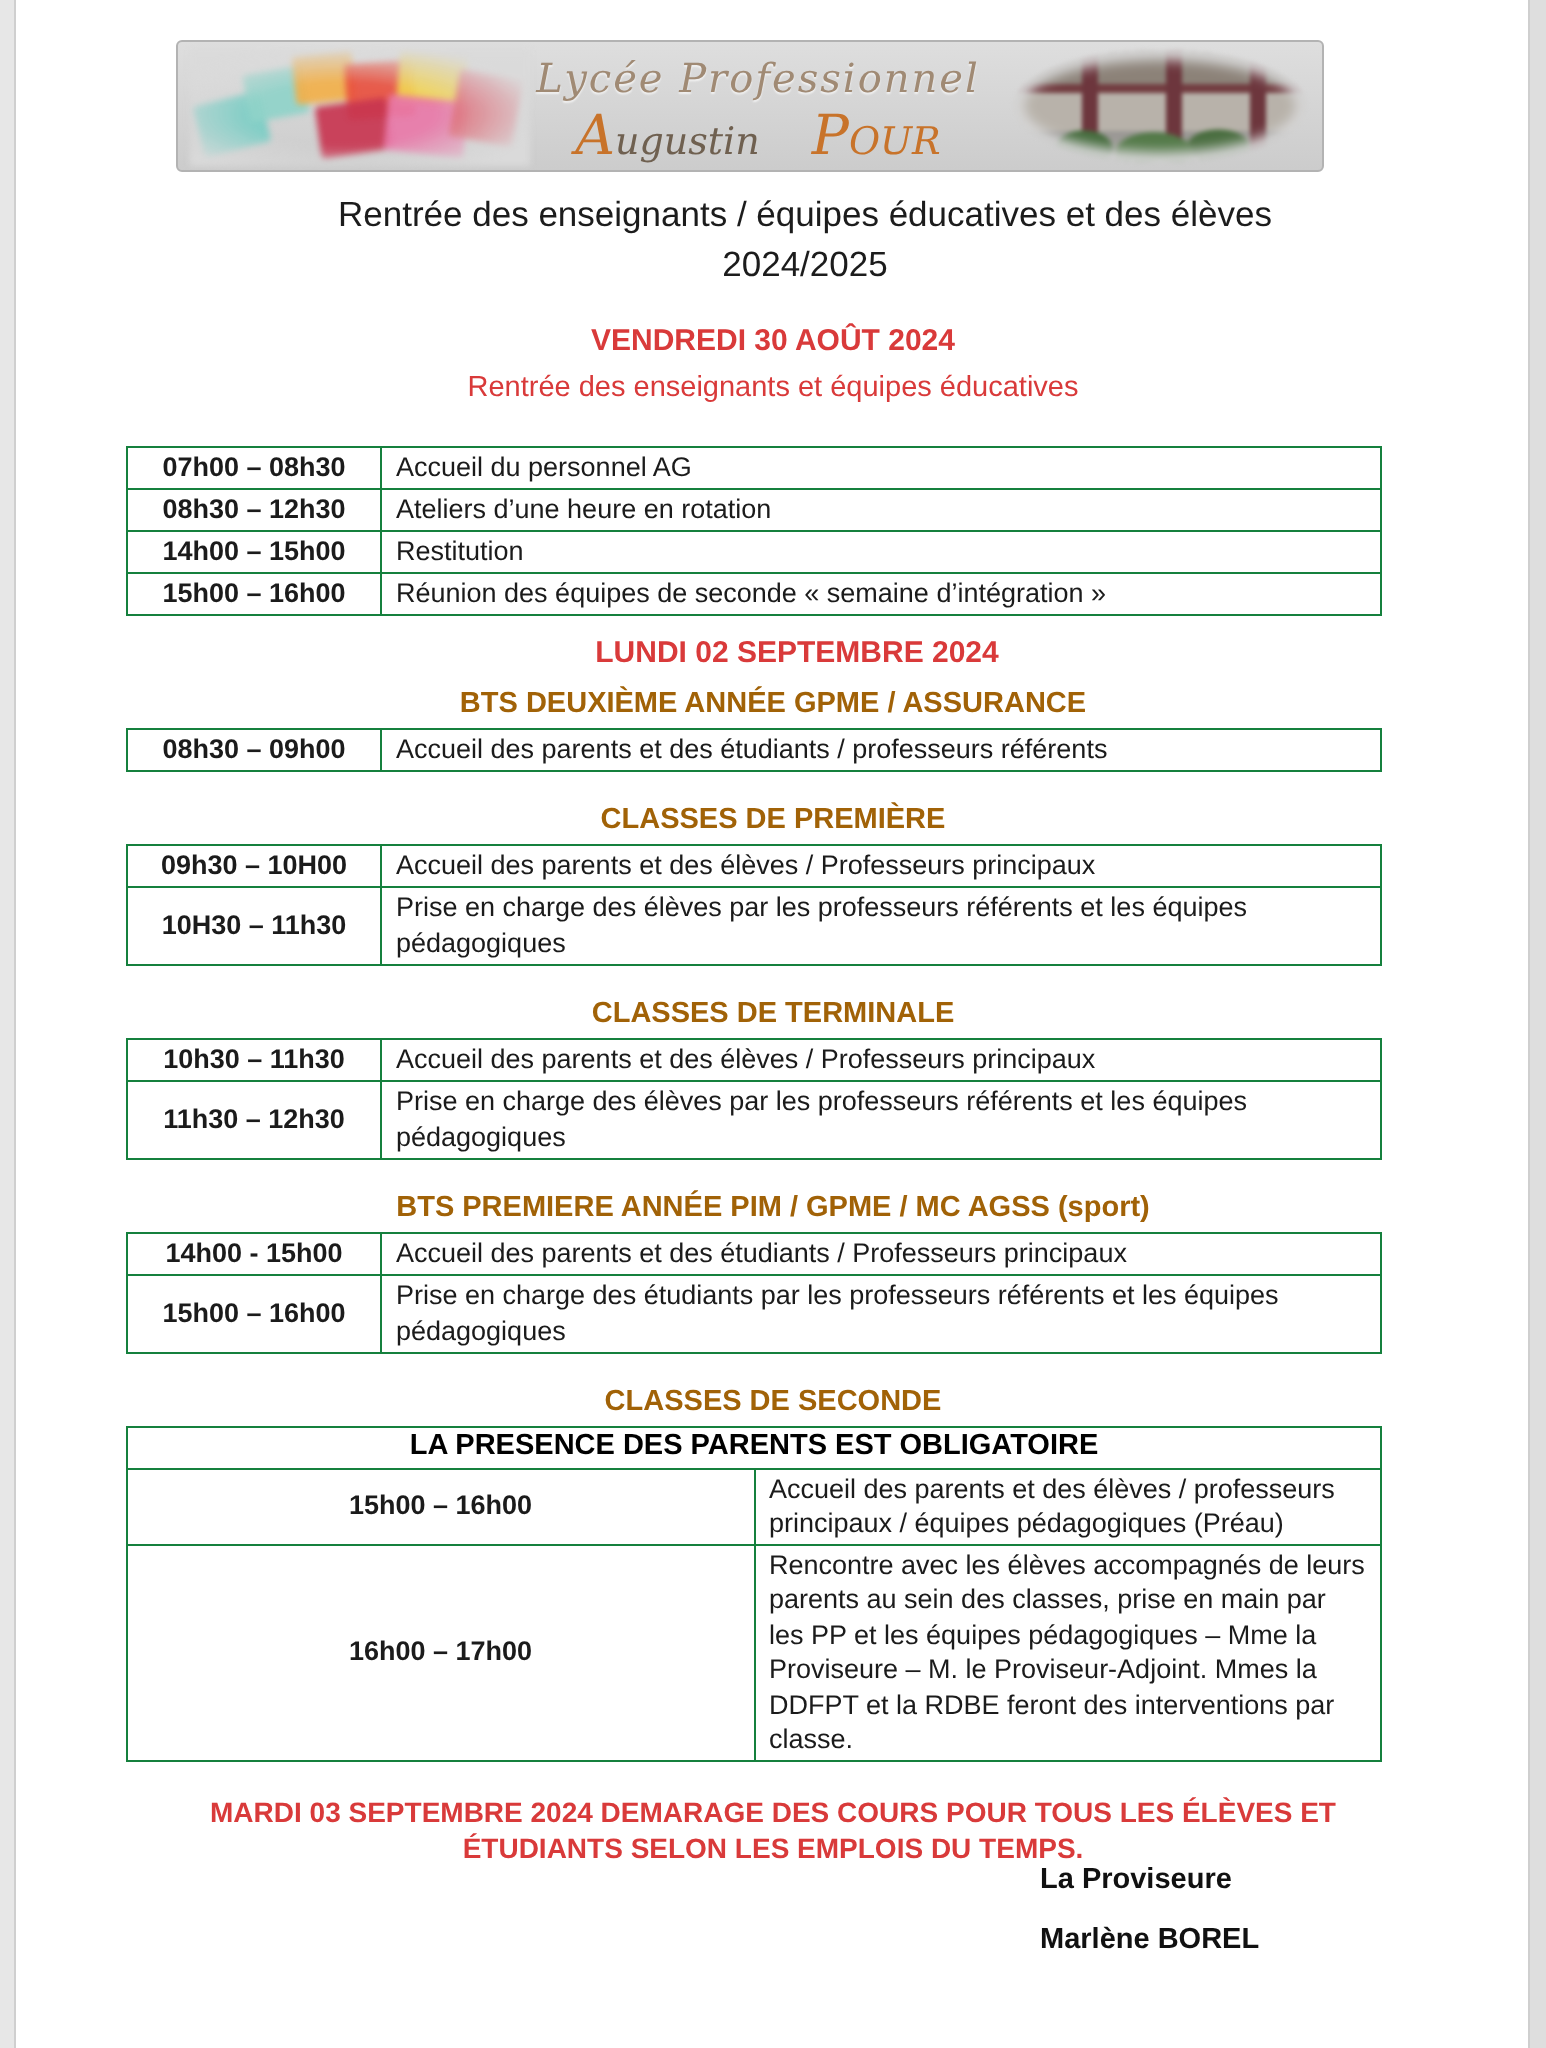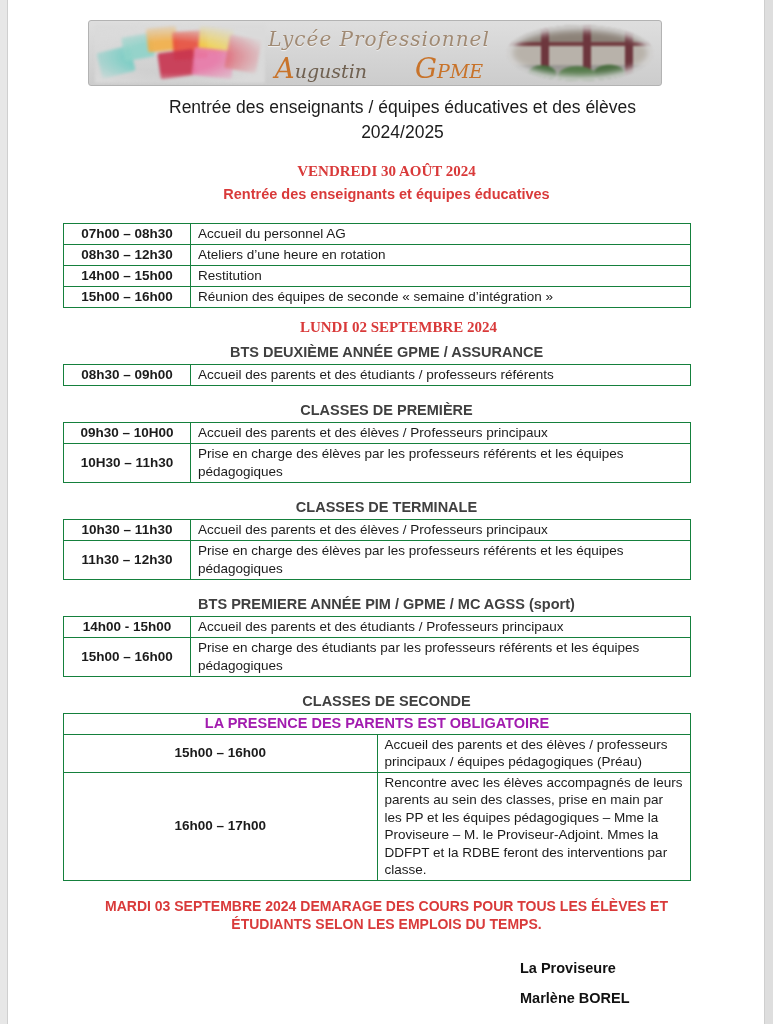--- a/index.html
+++ b/index.html
@@ -27,60 +27,60 @@
   .mq7{left:98px;top:24px;width:40px;height:28px;background:#e878a8;transform:rotate(6deg);}
   .mq8{left:132px;top:12px;width:32px;height:34px;background:#e0606e;transform:rotate(10deg);}
   .mfade{position:absolute;left:0;top:0;width:100%;height:100%;
     background:radial-gradient(ellipse at 45% 55%, rgba(220,220,220,0) 35%, rgba(218,218,218,.95) 75%);}
   .banner-text{
     position:absolute;left:160px;top:2px;width:260px;height:60px;text-align:center;
     font-family:"DejaVu Serif",serif;font-style:italic;line-height:1;
   }
   .banner-line1{font-size:20px;color:#a08a74;letter-spacing:1px;margin-top:6px;text-shadow:0 1px 1px rgba(255,255,255,.7);}
   .banner-line2{font-size:19px;color:#6f6050;margin-top:6px;}
-  .banner-line2 .word{display:inline-block;margin:0 21px;}
+  .banner-line2 .word{display:inline-block;margin:0 10px;}
   .banner-line2 .word::first-letter{color:#c8732a;font-size:1.45em;}
   .banner-line2 .word.accent{color:#c8732a;}
   .photo{
     position:absolute;right:8px;top:4px;width:146px;height:56px;border-radius:50%;
     background:
       radial-gradient(ellipse 22px 14px at 24% 88%, #3f6d35 0 60%, rgba(63,109,53,0) 70%),
       radial-gradient(ellipse 30px 16px at 48% 92%, #4f7c42 0 60%, rgba(79,124,66,0) 70%),
       radial-gradient(ellipse 24px 13px at 70% 86%, #46703a 0 60%, rgba(70,112,58,0) 70%),
       repeating-linear-gradient(90deg, rgba(0,0,0,0) 0 34px, #74343c 34px 42px),
       linear-gradient(#8d8276 0 30%, #7a3b40 30% 38%, #b9b2a8 38% 72%, #9b9894 72% 100%);
     filter:blur(1px) saturate(.85);
     box-shadow:0 0 6px 5px #d6d6d6 inset;
   }
 
   
   .doc-title{margin-top:9px;text-align:center;font-size:17.5px;line-height:25px;color:#1c1c1c;padding-left:32px;}
-  .h-red{color:#d93a3a;font-weight:bold;text-align:center;font-size:15px;line-height:18px;font-family:Liberation Serif, serif;}
-  .h-red-sub{color:#d93a3a;font-weight:bold;text-align:center;font-size:14.5px;line-height:18px;margin-top:5px;}
-  .h-blue{color:#404040;font-weight:bold;text-align:center;font-size:14.5px;line-height:17px;}
+  .h-red{color:#d93a3a;font-weight:bold;text-align:center;font-size:15px;line-height:18px;}
+  .h-red-sub{color:#d93a3a;font-weight:normal;text-align:center;font-size:14.5px;line-height:18px;margin-top:5px;}
+  .h-blue{color:#a16207;font-weight:bold;text-align:center;font-size:14.5px;line-height:17px;}
   .mt-day1{margin-top:17px;}
   .mt-day2{margin-top:10px;padding-left:24px;}
   .mt-group{margin-top:16px;}
   .mt-group-first{margin-top:8px;}
 
   
   table.sched{
     border-collapse:collapse;margin:3px 0 0 63px;width:628px;table-layout:fixed;
     font-size:13.5px;color:#1b1b1b;
   }
   table.sched.first{margin-top:20px;}
   table.sched td{border:1px solid #15803d;padding:1px 7px;vertical-align:middle;line-height:18px;}
   table.sched td.time{width:112px;font-weight:bold;text-align:center;white-space:nowrap;}
   table.sched td.act{text-align:left;}
-  table.sched td.notice{color:#a21caf;font-weight:bold;text-align:center;font-size:14.5px;line-height:21px;}
+  table.sched td.notice{color:#000000;font-weight:bold;text-align:center;font-size:14.5px;line-height:21px;}
   table.sched.tall td{line-height:17.5px;}
 
   
   .footer-note{margin-top:16px;text-align:center;color:#d93a3a;font-weight:bold;font-size:14px;line-height:18px;}
-  .signature{position:absolute;left:520px;top:960px;font-weight:bold;font-size:14.5px;color:#111;}
+  .signature{position:absolute;left:520px;top:932px;font-weight:bold;font-size:14.5px;color:#111;}
   .signature div{margin-bottom:14px;}
 </style>
 </head>
 <body>
 
 <div class="page">
   <div class="edge-left"></div>
   <div class="edge-right"></div>
 
   <div class="banner">
@@ -92,21 +92,21 @@
       <i class="mq5"></i>
         <i class="mq6"></i>
         <i class="mq7"></i>
         <i class="mq8"></i>
       <span class="mfade"></span>
     </div>
     <div class="banner-text">
       <div class="banner-line1">Lycée Professionnel</div>
       <div class="banner-line2">
         <span class="word">Augustin</span>
-        <span class="word accent">GPME</span>
+        <span class="word accent">POUR</span>
       </div>
     </div>
     <div class="photo"></div>
   </div>
 
   <div class="doc-title">
     <div>Rentrée des enseignants / équipes éducatives et des élèves</div>
     <div>2024/2025</div>
   </div>
 

